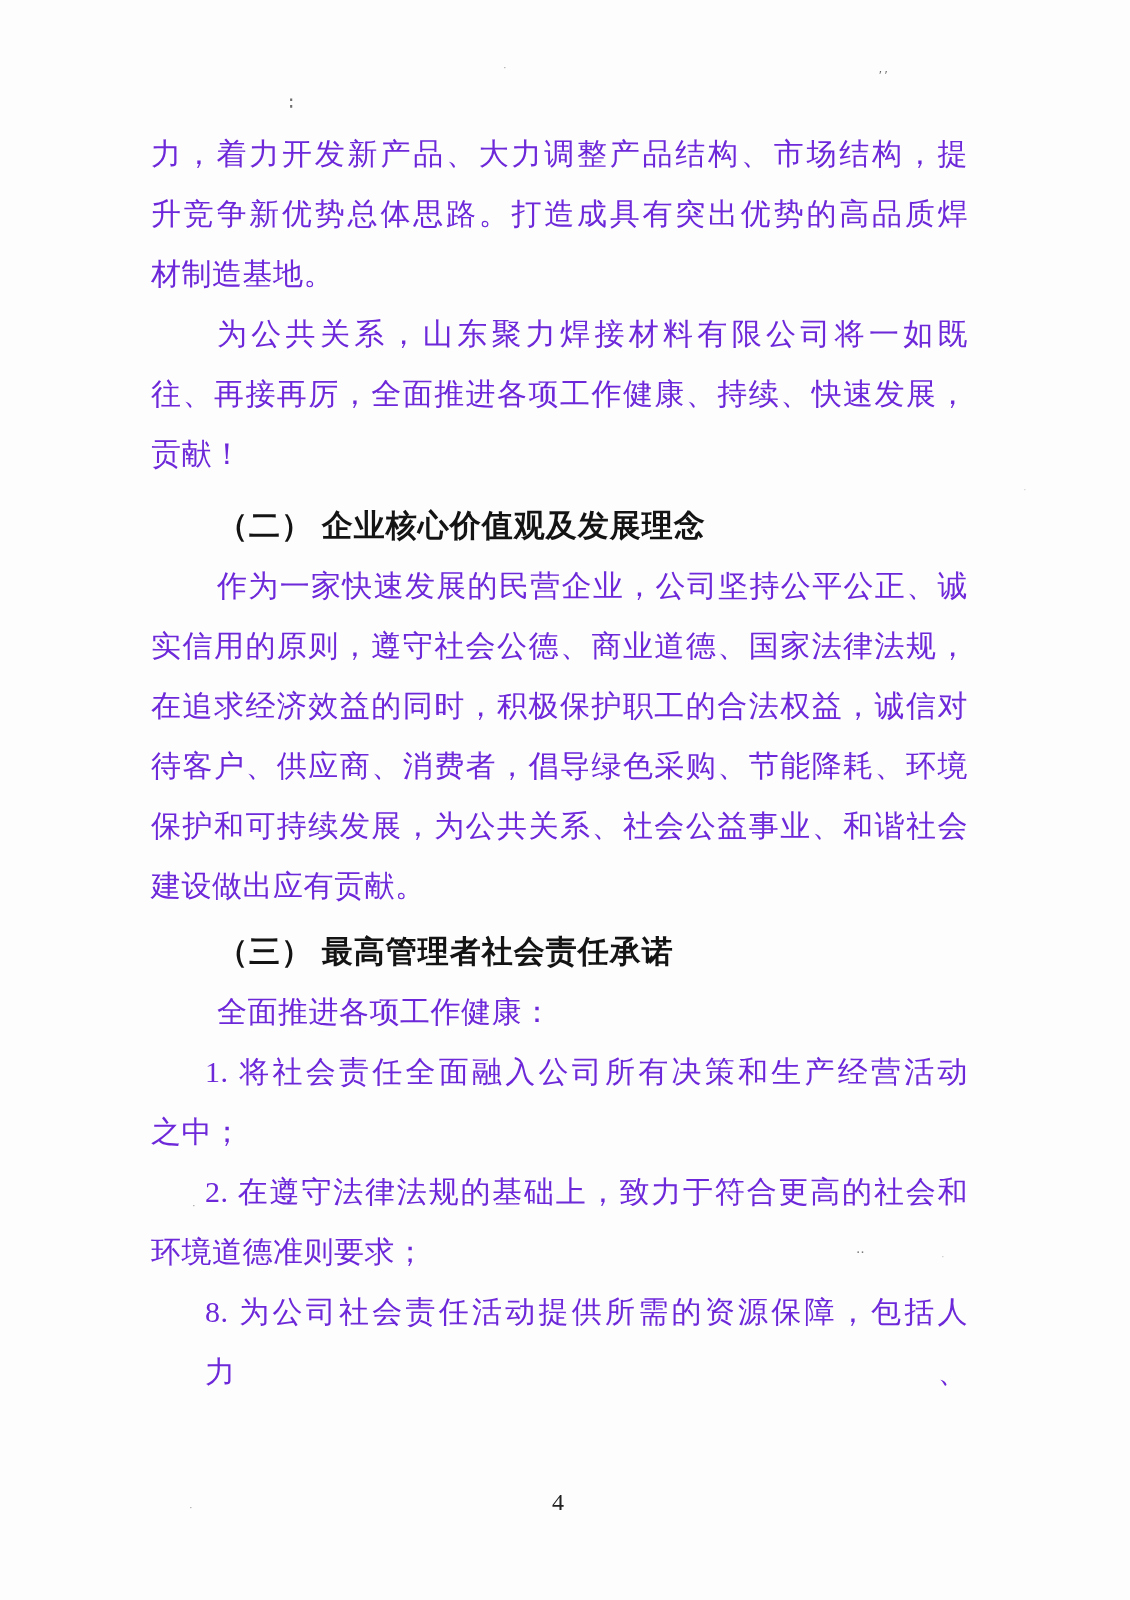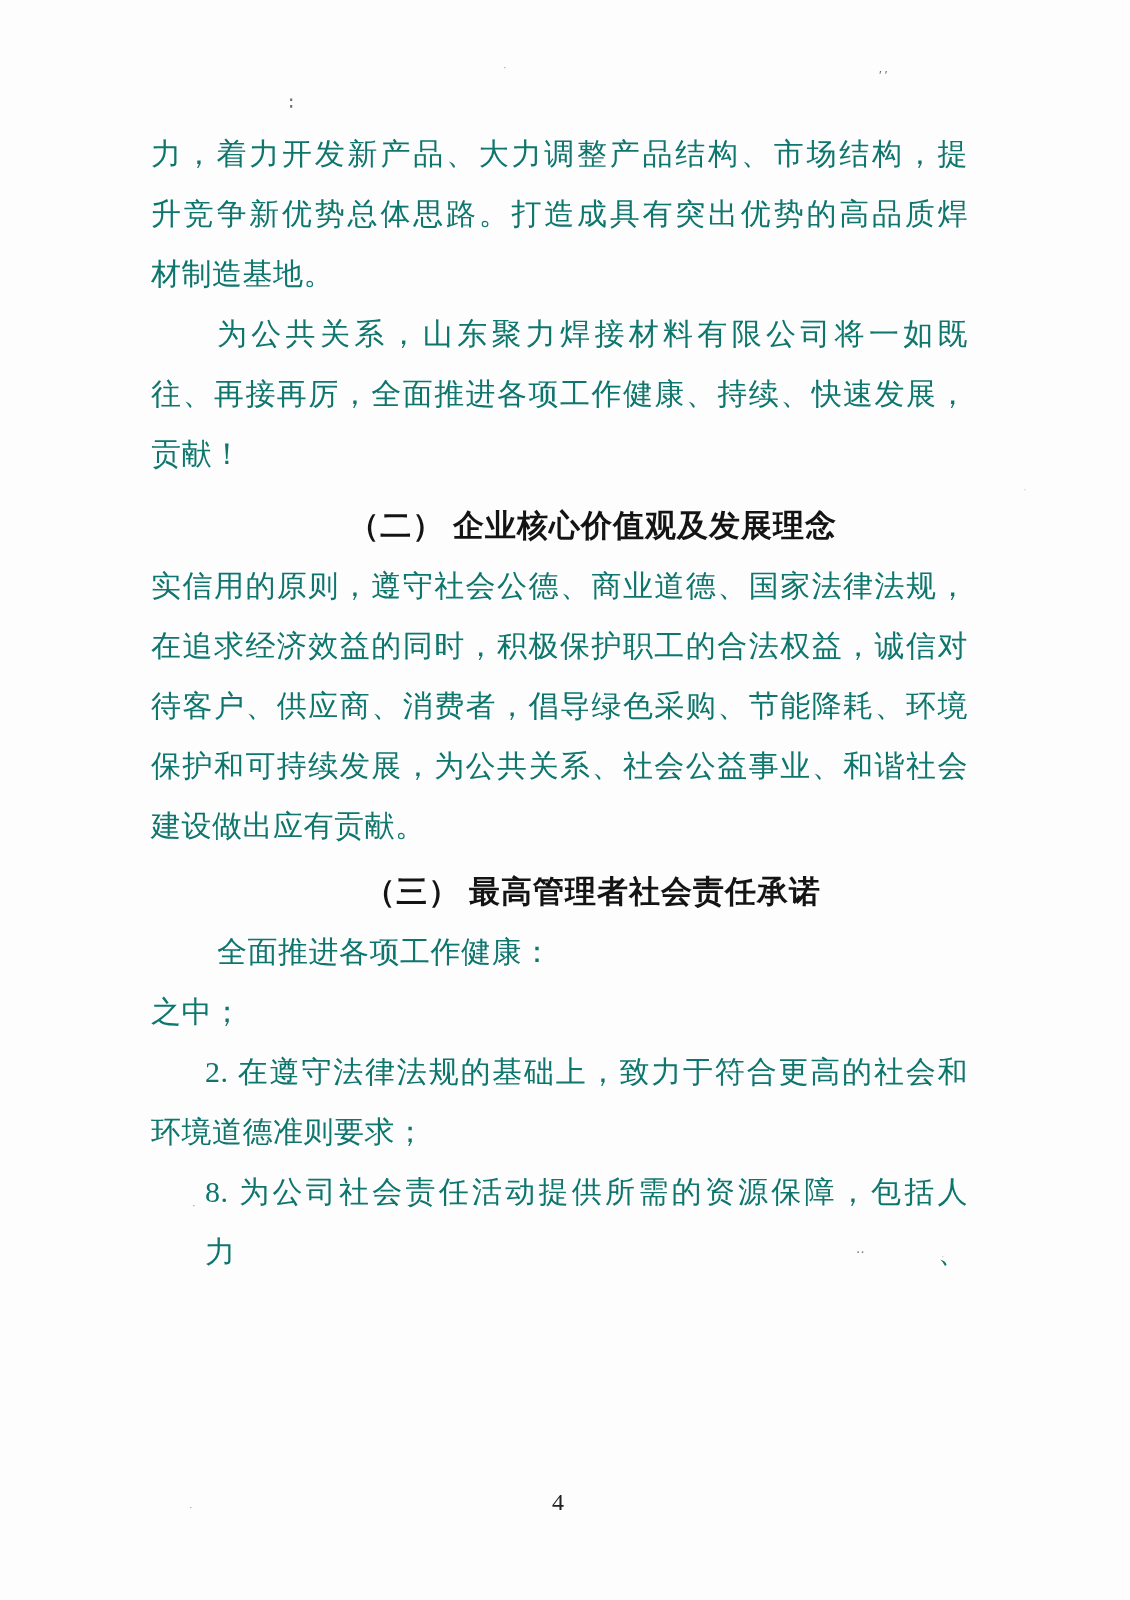--- a/index.html
+++ b/index.html
@@ -12,38 +12,37 @@
     font-family:"Liberation Serif","DejaVu Serif",serif;
   }
   .content{
     position:absolute;
     left:151px;top:124px;
     width:817px;
   }
   .ln{
     height:60px;line-height:60px;
     font-size:30px;
-    color:#0f766e;
+    color:#6d28d9;
     letter-spacing:0.5px;
     white-space:nowrap;
   }
   .j{
     text-align:justify;
     text-align-last:justify;
     text-justify:inter-character;
     white-space:normal;
   }
   .ind{padding-left:66px;}
   .num{padding-left:54px;}
   .hd{
     font-weight:bold;
     font-size:31px;
     color:#141414;
     letter-spacing:1px;
-    text-align:center;
   }
   .mt12{margin-top:12px;}
   .mt6{margin-top:6px;}
   .page-num{
     position:absolute;
     left:0;right:0;top:1482px;
     height:40px;line-height:40px;
     text-align:center;
     font-size:24px;
     color:#222;
@@ -71,27 +70,29 @@
 <div class="page">
 
   <div class="content">
     <div class="ln j">力，着力开发新产品、大力调整产品结构、市场结构，提</div>
     <div class="ln j">升竞争新优势总体思路。打造成具有突出优势的高品质焊</div>
     <div class="ln">材制造基地。</div>
     <div class="ln j ind">为公共关系，山东聚力焊接材料有限公司将一如既</div>
     <div class="ln j">往、再接再厉，全面推进各项工作健康、持续、快速发展，</div>
     <div class="ln">贡献！</div>
     <div class="ln hd ind mt12">（二） 企业核心价值观及发展理念</div>
+    <div class="ln j ind">作为一家快速发展的民营企业，公司坚持公平公正、诚</div>
     <div class="ln j">实信用的原则，遵守社会公德、商业道德、国家法律法规，</div>
     <div class="ln j">在追求经济效益的同时，积极保护职工的合法权益，诚信对</div>
     <div class="ln j">待客户、供应商、消费者，倡导绿色采购、节能降耗、环境</div>
     <div class="ln j">保护和可持续发展，为公共关系、社会公益事业、和谐社会</div>
     <div class="ln">建设做出应有贡献。</div>
     <div class="ln hd ind mt6">（三） 最高管理者社会责任承诺</div>
     <div class="ln ind">全面推进各项工作健康：</div>
+    <div class="ln j num">1. 将社会责任全面融入公司所有决策和生产经营活动</div>
     <div class="ln">之中；</div>
     <div class="ln j num">2. 在遵守法律法规的基础上，致力于符合更高的社会和</div>
     <div class="ln">环境道德准则要求；</div>
     <div class="ln j num">8. 为公司社会责任活动提供所需的资源保障，包括人力、</div>
   </div>
 
   <div class="page-num">4</div>
 
   <span class="artifact a1">∶</span>
   <span class="artifact a2">·</span>

